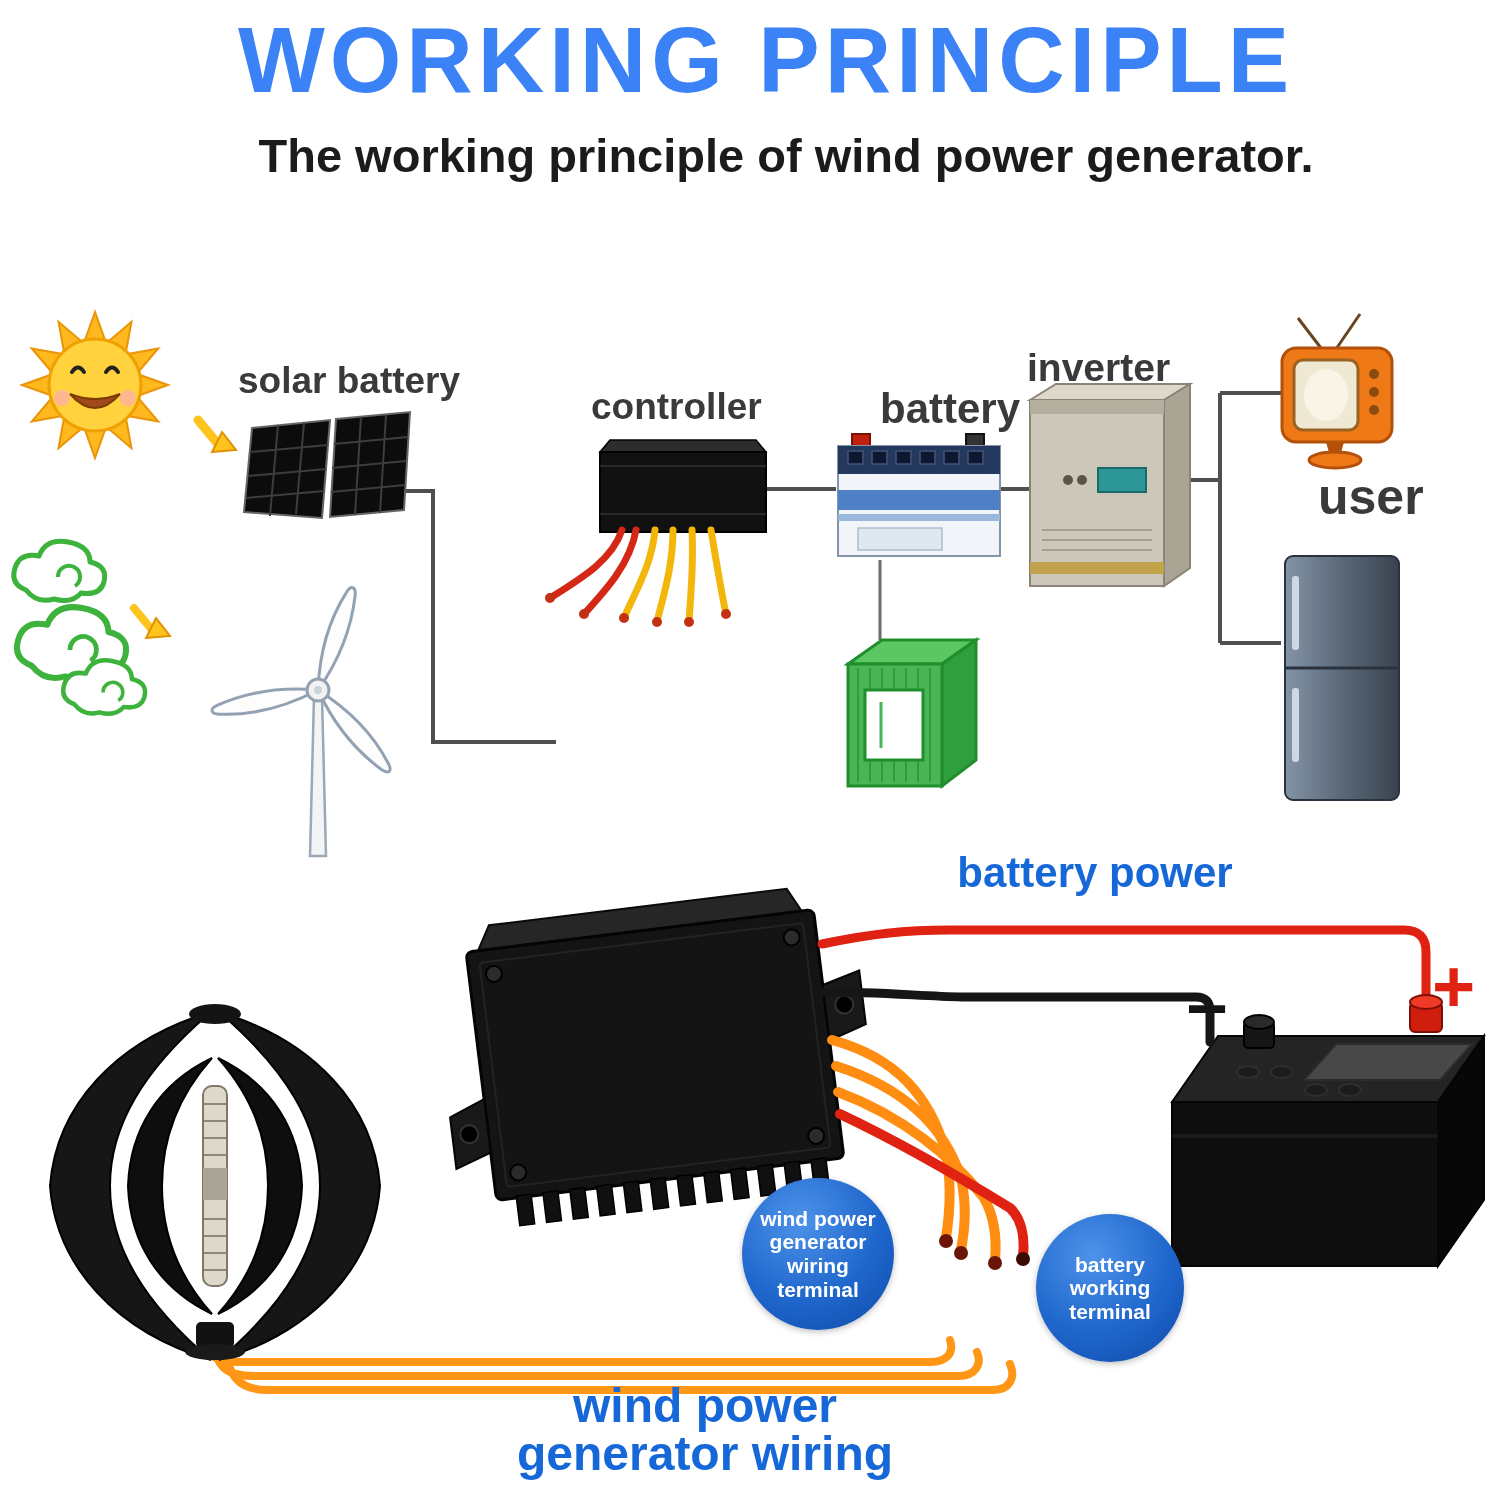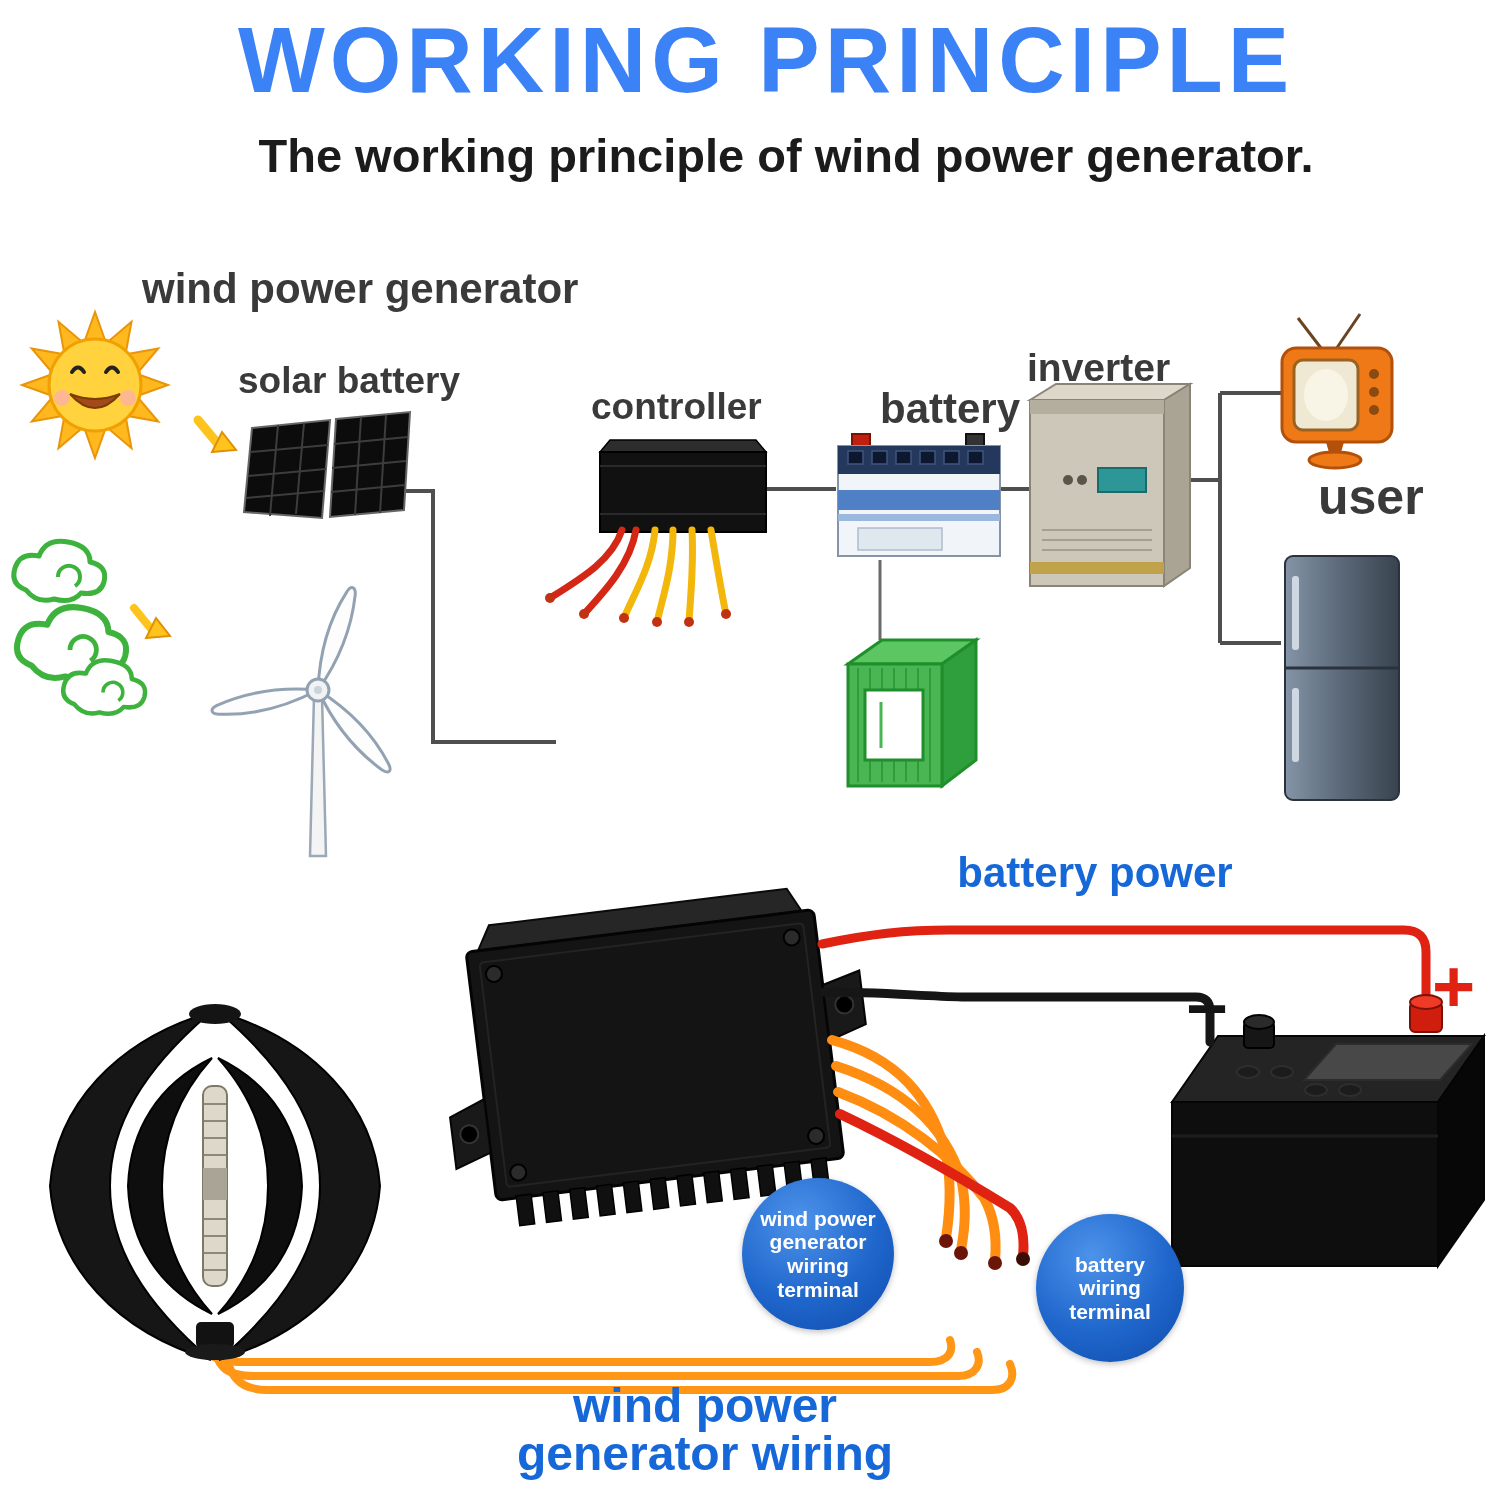--- a/index.html
+++ b/index.html
@@ -317,34 +317,33 @@
     </g>
     <g>
       <rect x="1410" y="1002" width="32" height="30" rx="5" fill="#cf1d0e" stroke="#7d1004" stroke-width="2"></rect>
       <ellipse cx="1426" cy="1002" rx="16" ry="7" fill="#ee3a26" stroke="#7d1004" stroke-width="2"></ellipse>
     </g>
   </svg>
 
   <h1 class="title">WORKING PRINCIPLE</h1>
   <div class="subtitle">The working principle of wind power generator.</div>
 
-  <div class="label" style="left:142px;top:268px;font-size:42px;">wind power generator</div>
   <div class="label" style="left:238px;top:362px;font-size:37px;">solar battery</div>
   <div class="label" style="left:591px;top:388px;font-size:37px;">controller</div>
   <div class="label" style="left:836px;top:388px;font-size:42px;margin-left:44px;">battery</div>
   <div class="label" style="left:1016px;top:348px;font-size:39px;margin-left:11px;">inverter</div>
   <div class="label" style="left:1318px;top:472px;font-size:50px;">user</div>
 
   <div class="label label--blue label--center" style="left:870px;top:852px;width:450px;font-size:42px;">battery power</div>
 
   <div class="sign sign--minus" style="left:1186px;top:972px;font-size:72px;">−</div>
   <div class="sign sign--plus" style="left:1432px;top:950px;font-size:74px;">+</div>
 
   <div class="callout" style="left:742px;top:1178px;width:152px;height:152px;font-size:21px;justify-content:center;">
     <span>wind power generator wiring terminal</span>
   </div>
   <div class="callout" style="left:1036px;top:1214px;width:148px;height:148px;font-size:21px;">
-    <span>battery wiring terminal</span>
+    <span>battery working terminal</span>
   </div>
 
   <div class="label label--blue label--wrap" style="left:485px;top:1382px;width:440px;font-size:48px;line-height:1.0;">wind power generator wiring</div>
 
 </div>
 
 </body></html>

